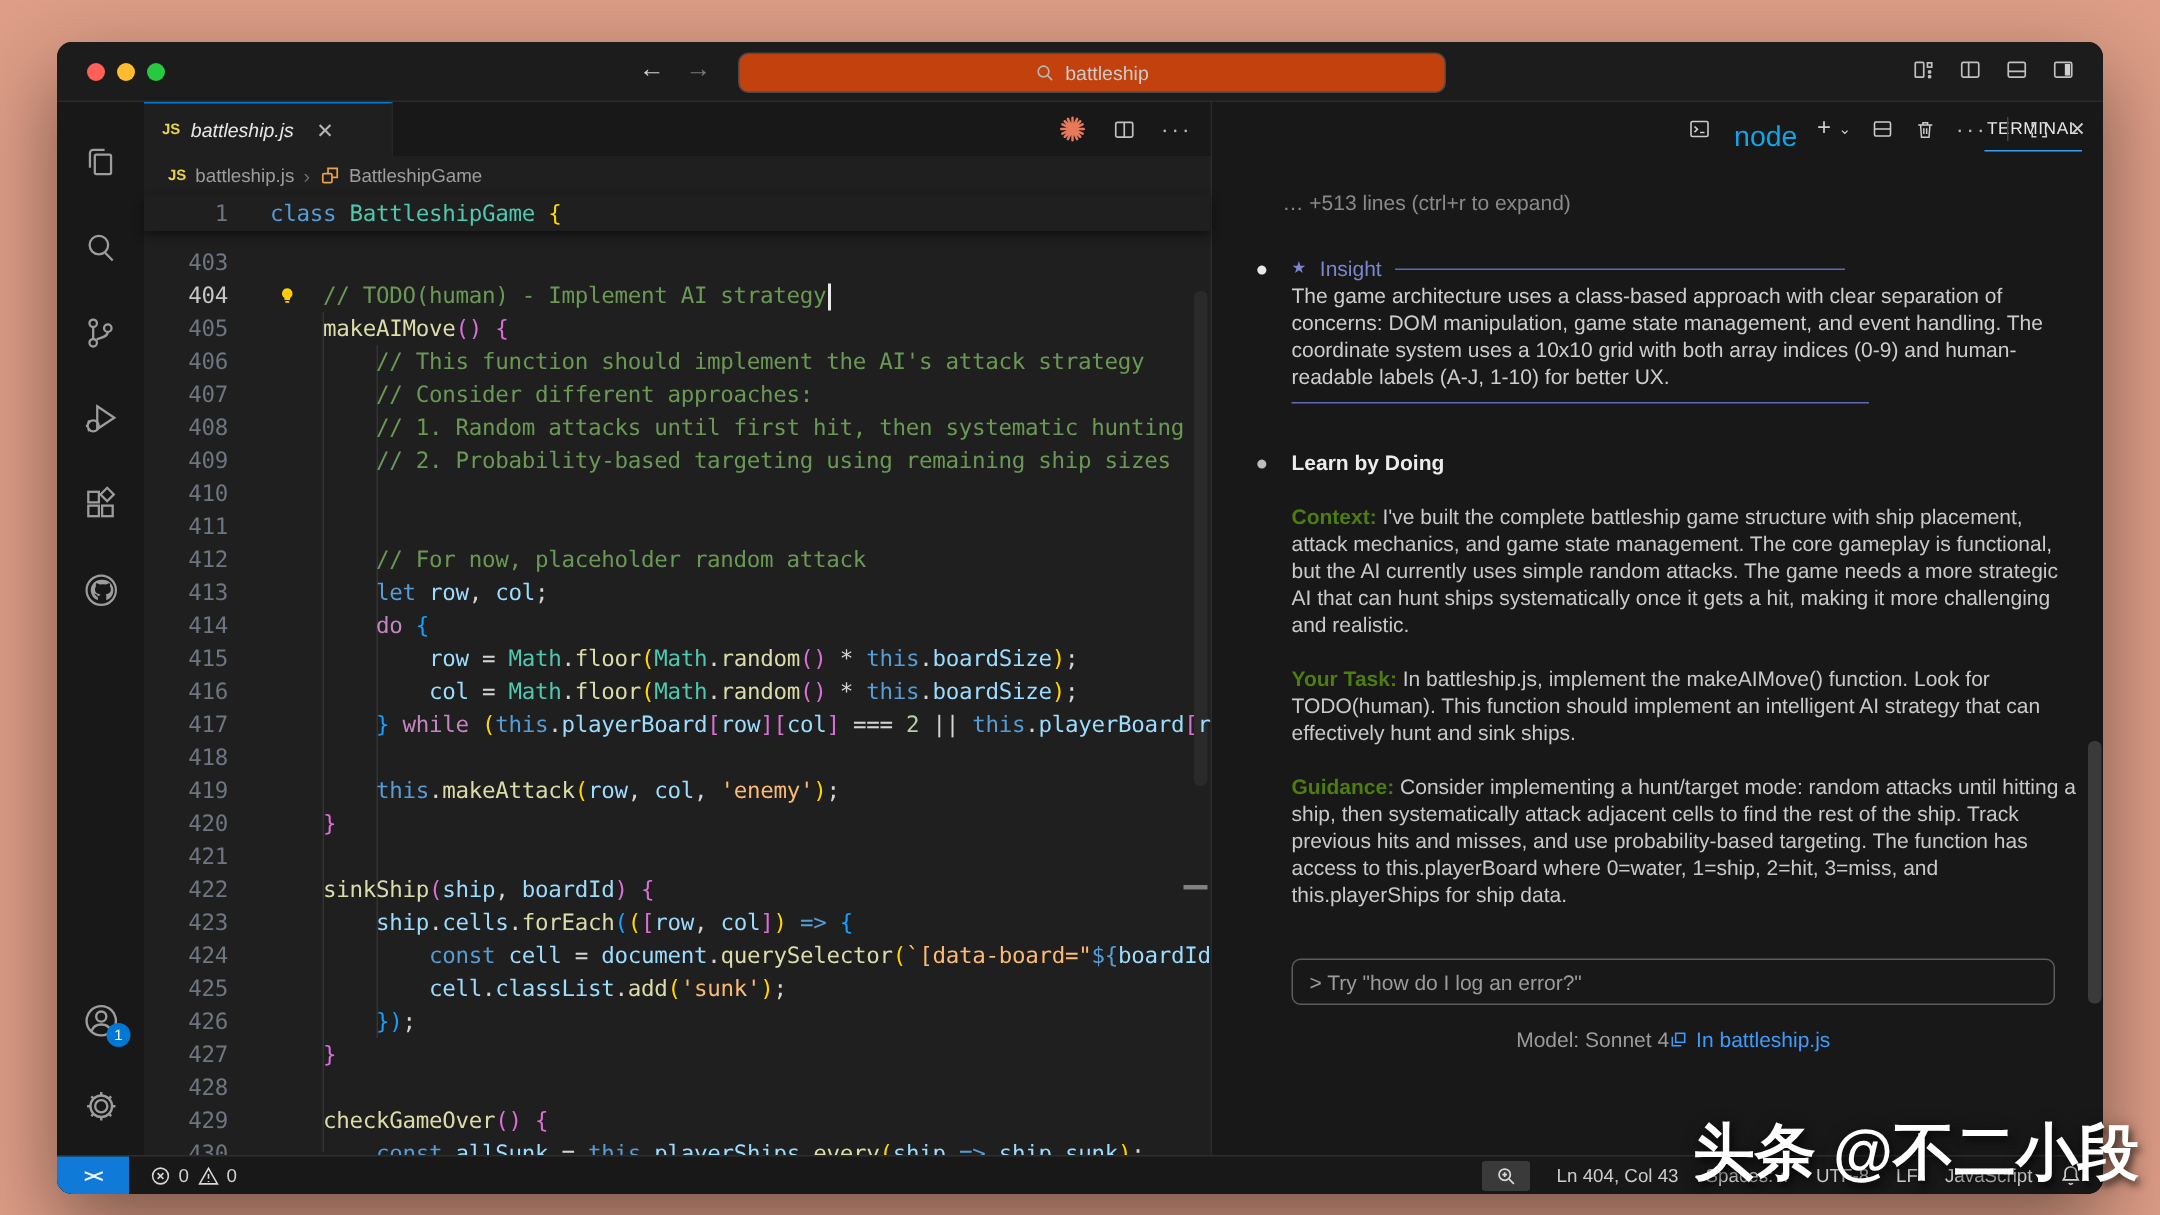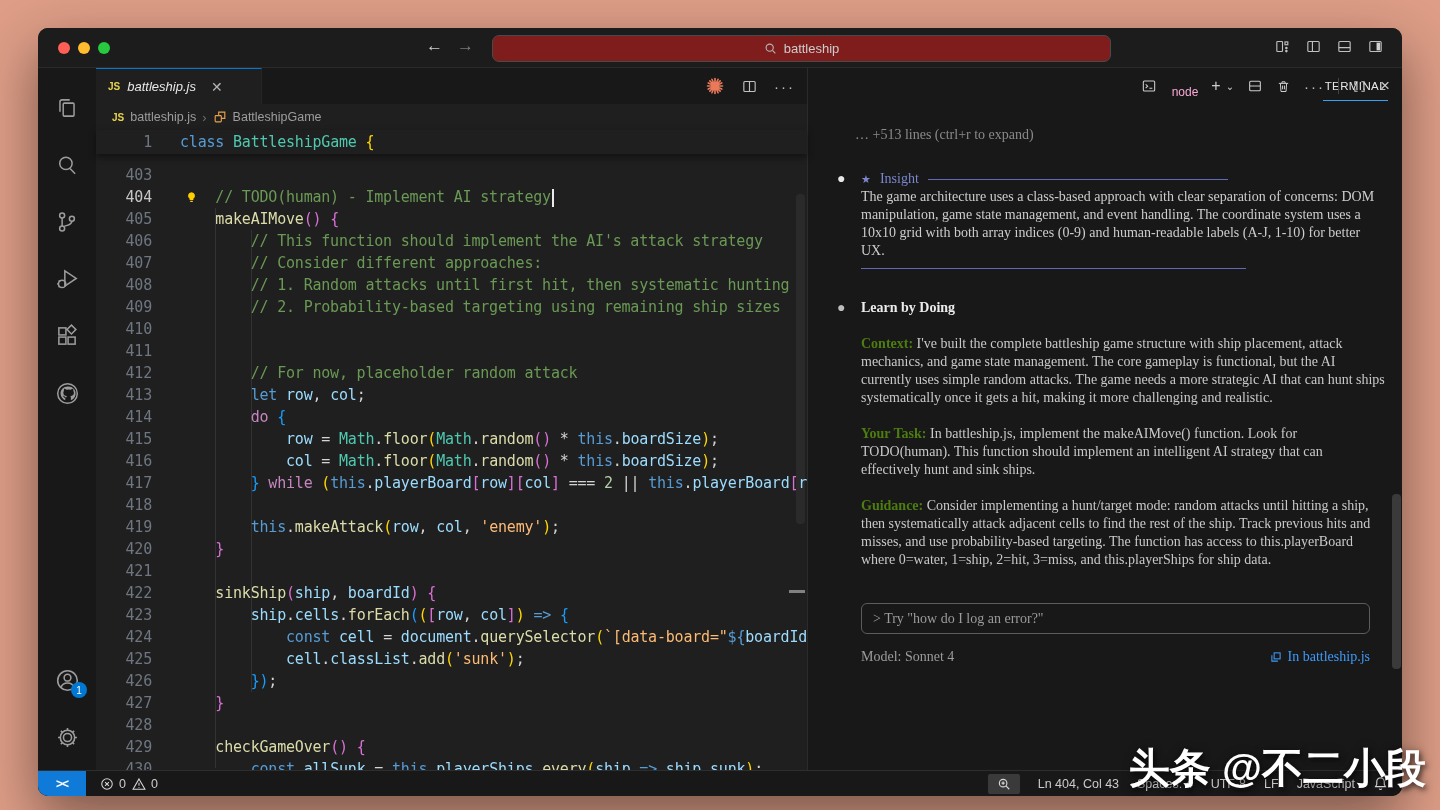--- a/index.html
+++ b/index.html
@@ -10,21 +10,21 @@
     background:#1f1f1f; border-radius:10px; overflow:hidden; display:flex; flex-direction:column;
     box-shadow:0 22px 55px rgba(0,0,0,.45); }
 
   
   .titlebar { height:40px; background:#1c1c1c; border-bottom:1px solid #2a2a2a; position:relative; flex:0 0 40px; }
   .traffic { position:absolute; left:20px; top:14px; display:flex; gap:8px; }
   .traffic span { width:12px; height:12px; border-radius:50%; display:block; }
   .tl-red{background:#ff5f57}.tl-yellow{background:#febc2e}.tl-green{background:#28c840}
   .nav-arrows { position:absolute; left:388px; top:8px; display:flex; gap:14px; font-size:17px; }
   .nav-arrows .back{color:#cfcfcf}.nav-arrows .fwd{color:#7a7a7a}
-  .cmd-center { position:absolute; left:454px; top:7px; width:619px; height:27px; background:#7f1d1d;
+  .cmd-center { position:absolute; left:454px; top:7px; width:472px; height:27px; background:#c2410c;
     border:1px solid #4a4a4a; border-radius:7px; display:flex; align-items:center; justify-content:center;
     color:#cccccc; font-size:13px; gap:7px; }
   .layout-icons { position:absolute; right:18px; top:10px; display:flex; gap:14px; align-items:center; }
   .layout-icons svg { display:block; }
 
   
   .main { flex:1; display:flex; min-height:0; }
 
   
   .activitybar { width:58px; background:#181818; display:flex; flex-direction:column; align-items:center;
@@ -68,45 +68,45 @@
   .tk-kw{color:#569cd6}.tk-ctl{color:#c586c0}.tk-cls{color:#4ec9b0}.tk-fn{color:#dcdcaa}
   .tk-var{color:#9cdcfe}.tk-str{color:#fdba74}.tk-num{color:#b5cea8}.tk-cmt{color:#6a9955}
   .tk-pln{color:#d4d4d4}.tk-br1{color:#ffd700}.tk-br2{color:#da70d6}.tk-br3{color:#179fff}
 
   
   .panel { flex:1; background:#181818; display:flex; flex-direction:column; min-width:0; position:relative; }
   .panel-header { height:36px; flex:0 0 36px; display:flex; align-items:center; padding:0 14px; position:relative;justify-content:flex-end; }
   .panel-title { color:#e7e7e7; font-size:11.5px; letter-spacing:.4px; border-bottom:1px solid #3aa0f3; padding:9px 2px 8px; }
   .panel-toolbar { position:absolute; right:12px; top:0; height:36px; display:flex; align-items:center; gap:13px; color:#cccccc; }
   .pt-sep { width:1px; height:16px; background:#444; }
-  .shell-label { font-size:12px; color:#f9a8d4; margin-left:2px;margin-top:11px; }
+  .shell-label { font-size:19px; color:#0ea5e9; margin-left:2px;margin-top:11px; }
   .pt-plus { font-size:16px; color:#cccccc; }
   .pt-chev { font-size:10px; color:#cccccc; margin-left:-8px; }
   .pt-close { font-size:17px; color:#cccccc; }
 
-  .term-body { flex:1; padding:22px 16px 10px 29px; font-family:Liberation Serif, serif;
+  .term-body { flex:1; padding:22px 16px 10px 29px; font-family:Liberation Sans, sans-serif;
     font-size:14px; line-height:18px; color:#c9c9c9; overflow:hidden; position:relative; }
   .t-notice { color:#8a8a8a; margin-left:18px; }
   .t-block { position:relative; padding-left:24px; }
   .t-bullet { position:absolute; left:0; top:0; }
   .ins-block { margin-top:26px; }
   .ins-bullet { color:#e8e8e8; }
   .ins-head { color:#7a86cd; display:flex; align-items:center; gap:9px; }
   .ins-star { font-size:11px; }
   .ins-line-top { width:300px; height:1px; background:#5f6cb5; }
   .ins-body { white-space:pre-wrap; color:#cdcdcd; width:524px; }
   .ins-line-bot { width:385px; height:1px; background:#5f6cb5; margin-top:8px; }
   .learn-block { margin-top:30px; }
   .learn-bullet { color:#bdbdbd; }
   .learn-head { color:#ececec; font-weight:bold; }
   .t-sec { margin-top:18px; white-space:pre-wrap; width:524px; }
   .t-sec b { color:#4d7c0f; }
   .t-input { margin-top:34px; margin-right:16px; height:31px; border:1px solid #5c5c5c; border-radius:6px;
     display:flex; align-items:center; padding:0 11px; color:#9b9b9b; }
-  .t-footer { margin-top:14px; margin-right:16px; display:flex; justify-content:space-between; align-items:center; }
+  .t-footer { margin-top:14px; margin-right:16px; display:flex; justify-content:center; align-items:center; }
   .t-model { color:#9b9b9b; }
   .t-fileref { color:#3f9bfa; display:flex; align-items:center; gap:6px; }
   .term-sb { position:absolute; right:1px; top:390px; width:9px; height:175px; background:#3a3a3a; border-radius:4px; }
 
   
   .statusbar { height:26px; flex:0 0 26px; background:#181818; border-top:1px solid #2e2e2e;
     display:flex; align-items:center; color:#cccccc; font-size:12.5px; }
   .sb-remote { width:48px; height:100%; background:#0f7ad8; color:#fff; display:flex; align-items:center;
     justify-content:center; font-weight:bold; font-size:12px; letter-spacing:-1px; }
   .sb-left { display:flex; align-items:center; gap:6px; margin-left:14px; }

